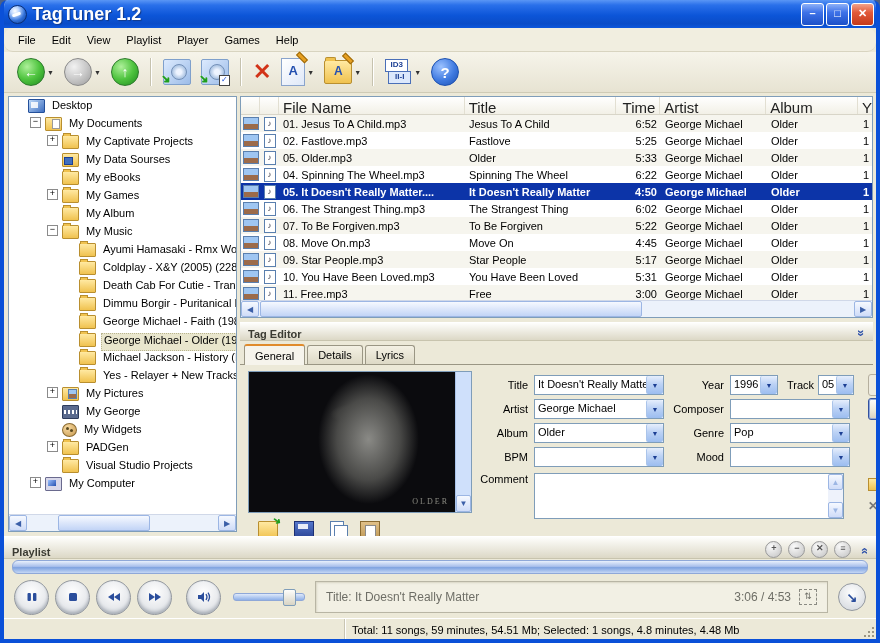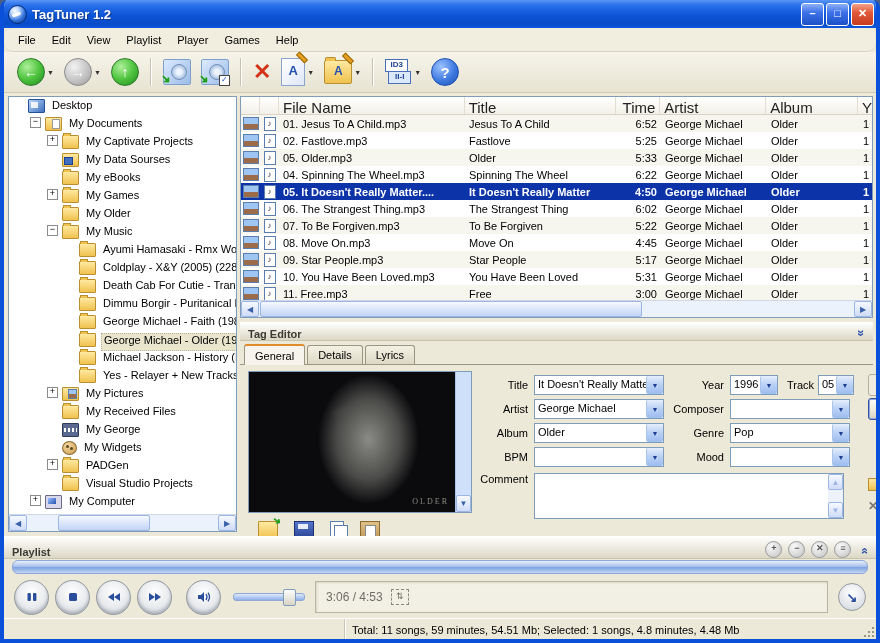--- a/index.html
+++ b/index.html
@@ -7,21 +7,21 @@
     border-left:4px solid #0a50d8;border-right:4px solid #0a50d8;border-bottom:4px solid #0a50d8;
     border-radius:8px 8px 0 0;overflow:hidden;font-size:11px;color:#000;}
   
   .titlebar{position:absolute;top:0;left:-4px;right:-4px;height:28px;
     background:linear-gradient(180deg,#5a96f5 0%,#2a70ea 18%,#0c55d8 55%,#0a4cc8 85%,#0d57dd 100%);
     display:flex;align-items:center;padding:0 6px;border-radius:7px 7px 0 0;}
   .appicon{width:17px;height:17px;border-radius:50%;margin:0 5px 0 2px;flex:none;
     background:radial-gradient(circle at 35% 30%,#ffffff 0%,#bcd6ff 25%,#2f6fd8 60%,#123a8a 100%);
     border:1px solid #0a2e74;position:relative;}
   .appicon::after{content:'';position:absolute;left:3px;top:7px;width:9px;height:3px;background:#fff;border-radius:2px;transform:rotate(-20deg);}
-  .titletext{color:#fff;font-weight:bold;font-size:13px;text-shadow:1px 1px 1px #123a8a;flex:1;}
+  .titletext{color:#fff;font-weight:bold;font-size:18px;text-shadow:1px 1px 1px #123a8a;flex:1;}
   .winbtn{width:21px;height:21px;margin-left:2px;border-radius:3px;border:1px solid #fff;
     background:linear-gradient(180deg,#8cb0f8 0%,#3e72e8 40%,#1c50c8 100%);
     color:#fff;font-size:11px;line-height:19px;text-align:center;font-weight:bold;flex:none;}
   .winbtn.close{background:linear-gradient(180deg,#f2a28a 0%,#e25a3a 40%,#c53a1a 100%);}
   
   .menubar{position:absolute;top:28px;left:0;right:0;height:23px;background:#f1eee0;border-bottom:1px solid #d8d4c0;display:flex;align-items:center;padding-left:6px;border-radius:9px;}
   .menuitem{padding:3px 8px;cursor:default;}
   
   .toolbar{position:absolute;top:52px;left:0;right:0;height:40px;background:linear-gradient(180deg,#f6f4ea,#e7e3d2);border-bottom:1px solid #cfcbb6;display:flex;align-items:center;padding-left:8px;}
   .tbtn{display:flex;align-items:center;margin:0 3px;height:32px;padding:0 2px;}
@@ -273,21 +273,21 @@
         <div class="tree-row">
           <span class="ind" style="width: 38px;"></span>
           <span class="expander">+</span>
           <span class="ticon folder"></span>
           <span class="tlabel">My Games</span>
         </div>
         <div class="tree-row">
           <span class="ind" style="width: 38px;"></span>
           <span class="exp-spacer"></span>
           <span class="ticon folder"></span>
-          <span class="tlabel">My Older</span>
+          <span class="tlabel">My Album</span>
         </div>
         <div class="tree-row">
           <span class="ind" style="width: 38px;"></span>
           <span class="expander">−</span>
           <span class="ticon folder"></span>
           <span class="tlabel">My Music</span>
         </div>
         <div class="tree-row">
           <span class="ind" style="width: 55px;"></span>
           <span class="exp-spacer"></span>
@@ -334,26 +334,20 @@
           <span class="ind" style="width: 55px;"></span>
           <span class="exp-spacer"></span>
           <span class="ticon folder"></span>
           <span class="tlabel">Yes - Relayer + New Tracks () (</span>
         </div>
         <div class="tree-row">
           <span class="ind" style="width: 38px;"></span>
           <span class="expander">+</span>
           <span class="ticon pictures"></span>
           <span class="tlabel">My Pictures</span>
-        </div>
-        <div class="tree-row">
-          <span class="ind" style="width: 38px;"></span>
-          <span class="exp-spacer"></span>
-          <span class="ticon folder"></span>
-          <span class="tlabel">My Received Files</span>
         </div>
         <div class="tree-row">
           <span class="ind" style="width: 38px;"></span>
           <span class="exp-spacer"></span>
           <span class="ticon videos"></span>
           <span class="tlabel">My George</span>
         </div>
         <div class="tree-row">
           <span class="ind" style="width: 38px;"></span>
           <span class="exp-spacer"></span>
@@ -727,20 +721,21 @@
         <svg width="14" height="12" viewBox="0 0 14 12">
           <polygon points="1,4 4,4 7,1 7,11 4,8 1,8" fill="#2b4e9c"></polygon>
           <path d="M9 3 Q11 6 9 9" stroke="#2b4e9c" stroke-width="1.3" fill="none"></path>
           <path d="M11 1.6 Q14 6 11 10.4" stroke="#2b4e9c" stroke-width="1.3" fill="none"></path>
         </svg>
       </span>
     <span class="volslider">
         <span class="volthumb"></span>
       </span>
     <span class="display">
+      <span class="ttl">Title: It Doesn't Really Matter</span>
       <span>3:06 / 4:53</span>
       <span class="loopico">⇅</span>
     </span>
     <span class="nextbtn">
         <span>↘</span>
       </span>
   </div>
 
   <div class="statusbar">
     <span class="statusleft"></span>

